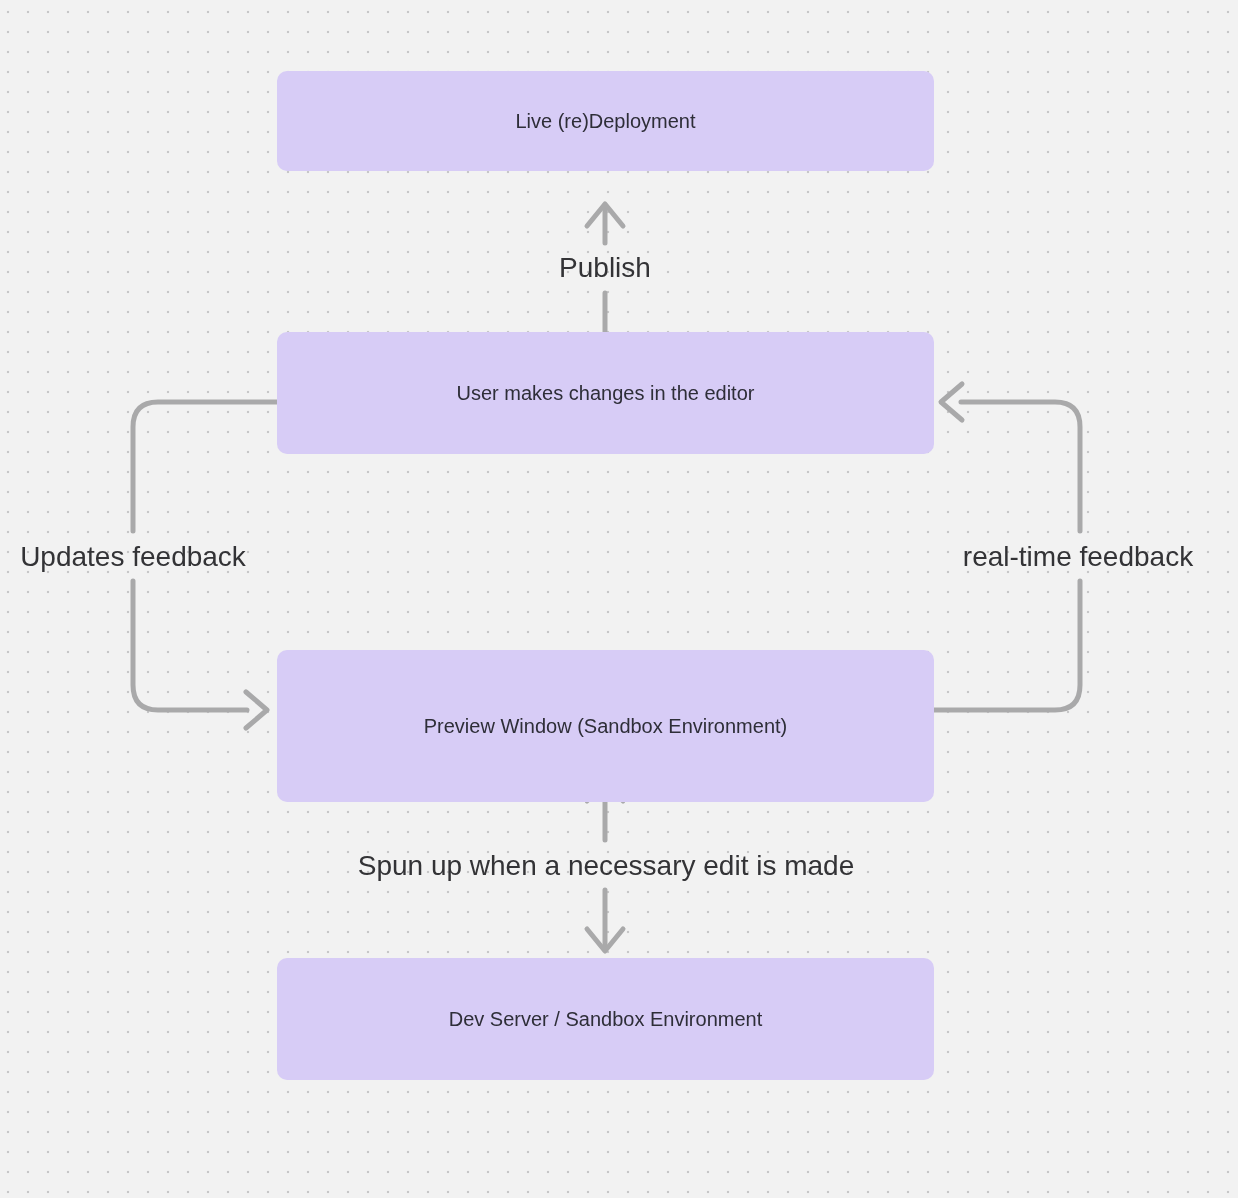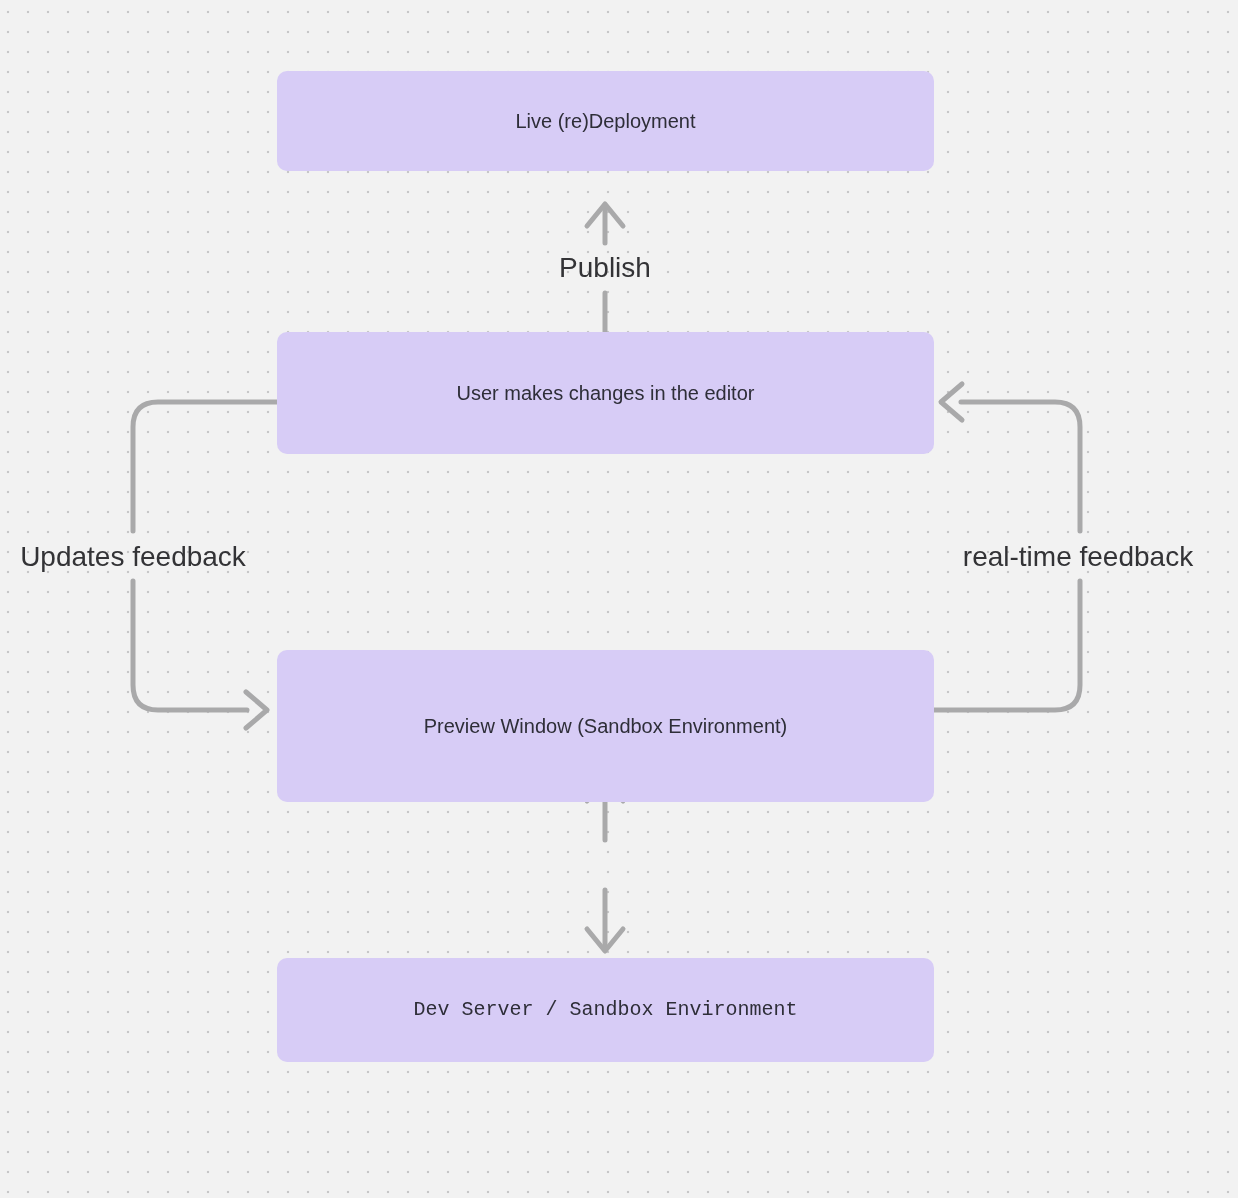--- a/index.html
+++ b/index.html
@@ -39,21 +39,21 @@
     align-items: center;
     justify-content: center;
     color: #2e2e38;
     font-size: 20px;
     line-height: 1.2;
     text-align: center;
   }
   .node-0 { top: 71px;  height: 100px; }
   .node-1 { top: 332px; height: 122px; }
   .node-2 { top: 650px; height: 152px; }
-  .node-3 { top: 958px; height: 104px; font-family: Liberation Mono, monospace; }
+  .node-3 { top: 958px; height: 122px; }
   .edge-label {
     position: absolute;
     transform: translate(-50%, -50%);
     white-space: nowrap;
     font-size: 28px;
     color: #333336;
   }
   .label-publish  { left: 605px;  top: 268px; }
   .label-updates  { left: 133px;  top: 557px; }
   .label-feedback { left: 1078px; top: 557px; }
@@ -101,14 +101,15 @@
   <div class="node node-2">
     <span>Preview Window (Sandbox Environment)</span>
   </div>
   <div class="node node-3">
     <span>Dev Server / Sandbox Environment</span>
   </div>
 
   <div class="edge-label label-publish">Publish</div>
   <div class="edge-label label-updates">Updates feedback</div>
   <div class="edge-label label-feedback">real-time feedback</div>
+  <div class="edge-label label-spun">Spun up when a necessary edit is made</div>
 
 </div>
 
 </body></html>

